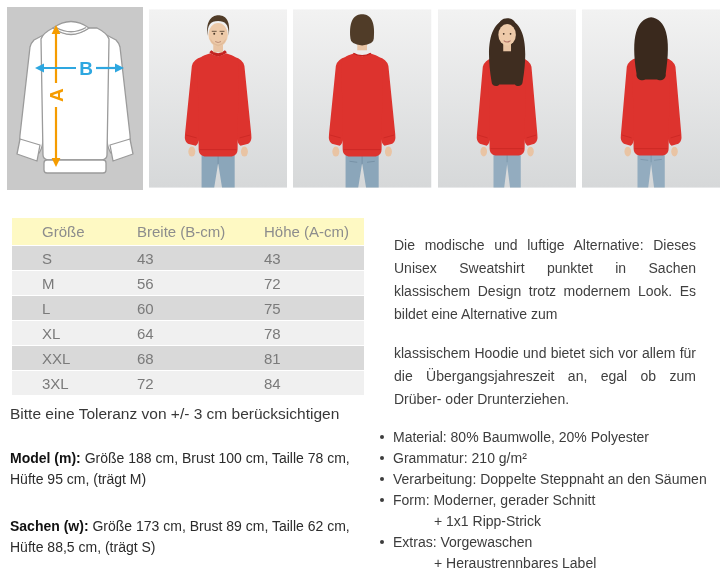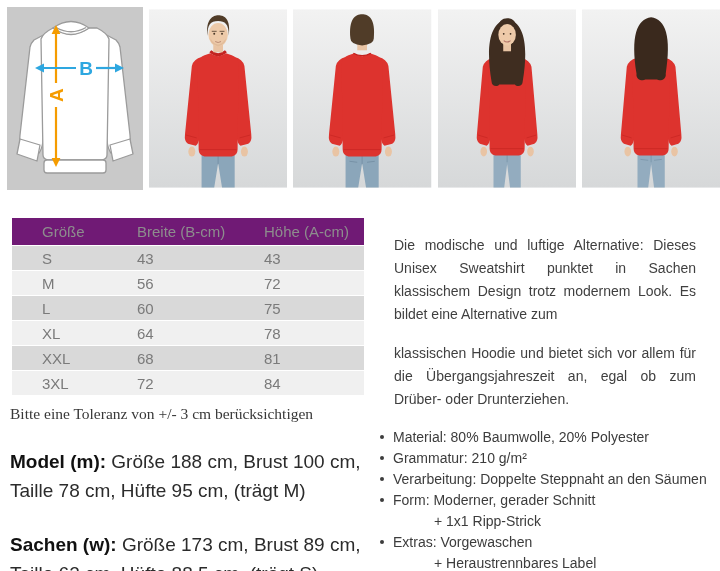--- a/index.html
+++ b/index.html
@@ -14,29 +14,29 @@
   .gallery svg{display:block;width:100%;height:183px;}
 
   
   .content{display:flex;gap:14px;padding:28px 8px 0 10px;}
   .left-col{width:354px;flex:none;}
   .right-col{width:334px;flex:none;}
 
   
   .size-table{border-collapse:separate;border-spacing:0;width:352px;margin-left:2px;font-size:15px;table-layout:fixed;}
   .size-table th,.size-table td{box-sizing:border-box;font-weight:400;text-align:left;padding:0;border-bottom:1px solid #fff;}
-  .size-table th{height:28px;background:#701a75;color:#8d8d8d;}
+  .size-table th{height:28px;background:#fef9c3;color:#8d8d8d;}
   .size-table td{height:25px;color:#7a7a7a;}
   .size-table th:nth-child(1),.size-table td:nth-child(1){width:125px;padding-left:30px;}
   .size-table th:nth-child(2),.size-table td:nth-child(2){width:127px;}
   .size-table tr.dark td{background:#d9d9d9;}
   .size-table tr.light td{background:#f0f0f0;}
 
-  .tolerance{margin:9px 0 0 0;font-size:15.5px;color:#383838;font-family:Liberation Serif, serif;}
-  .model-line{margin:25px 0 0 0;font-size:19px;line-height:1.52;color:#2b2b2b;}
+  .tolerance{margin:9px 0 0 0;font-size:15.5px;color:#383838;}
+  .model-line{margin:25px 0 0 0;font-size:14px;line-height:1.52;color:#2b2b2b;}
   .model-line b{color:#111;}
 
   
   .desc{margin:16px;font-size:14px;line-height:23px;color:#3f3f3f;text-align:justify;}
   .features{list-style:none;margin:13px 0 0 2px;padding:0;font-size:14px;line-height:21px;color:#3c3c3c;}
   .features li{display:flex;align-items:flex-start;}
   .dot{width:4px;height:4px;border-radius:50%;background:#3d3d3d;flex:none;margin:8px 9px 0 0;}
   .ftext{white-space:pre-wrap;}
   .sub{display:block;padding-left:41px;white-space:pre-wrap;}
 </style>
@@ -232,21 +232,21 @@
 
       <p class="tolerance">Bitte eine Toleranz von +/- 3 cm berücksichtigen</p>
 
       <p class="model-line"><b>Model (m):</b><span> Größe 188 cm, Brust 100 cm, Taille 78 cm, Hüfte 95 cm, (trägt M)</span></p>
 
       <p class="model-line"><b>Sachen (w):</b><span> Größe 173 cm, Brust 89 cm, Taille 62 cm, Hüfte 88,5 cm, (trägt S)</span></p>
     </div>
 
     <div class="right-col">
       <p class="desc">Die modische und luftige Alternative: Dieses Unisex Sweatshirt punktet in Sachen klassischem Design trotz modernem Look. Es bildet eine Alternative zum</p>
-      <p class="desc">klassischen Hoodie und bietet sich vor allem für die Übergangsjahreszeit an, egal ob zum Drüber- oder Drunterziehen.</p>
+      <p class="desc">klassischem Hoodie und bietet sich vor allem für die Übergangsjahreszeit an, egal ob zum Drüber- oder Drunterziehen.</p>
 
       <ul class="features">
         <li>
             <span class="dot"></span>
             <span class="ftext">Material: 80% Baumwolle, 20% Polyester</span>
           </li>
         <li>
             <span class="dot"></span>
             <span class="ftext">Grammatur: 210 g/m²</span>
           </li>

